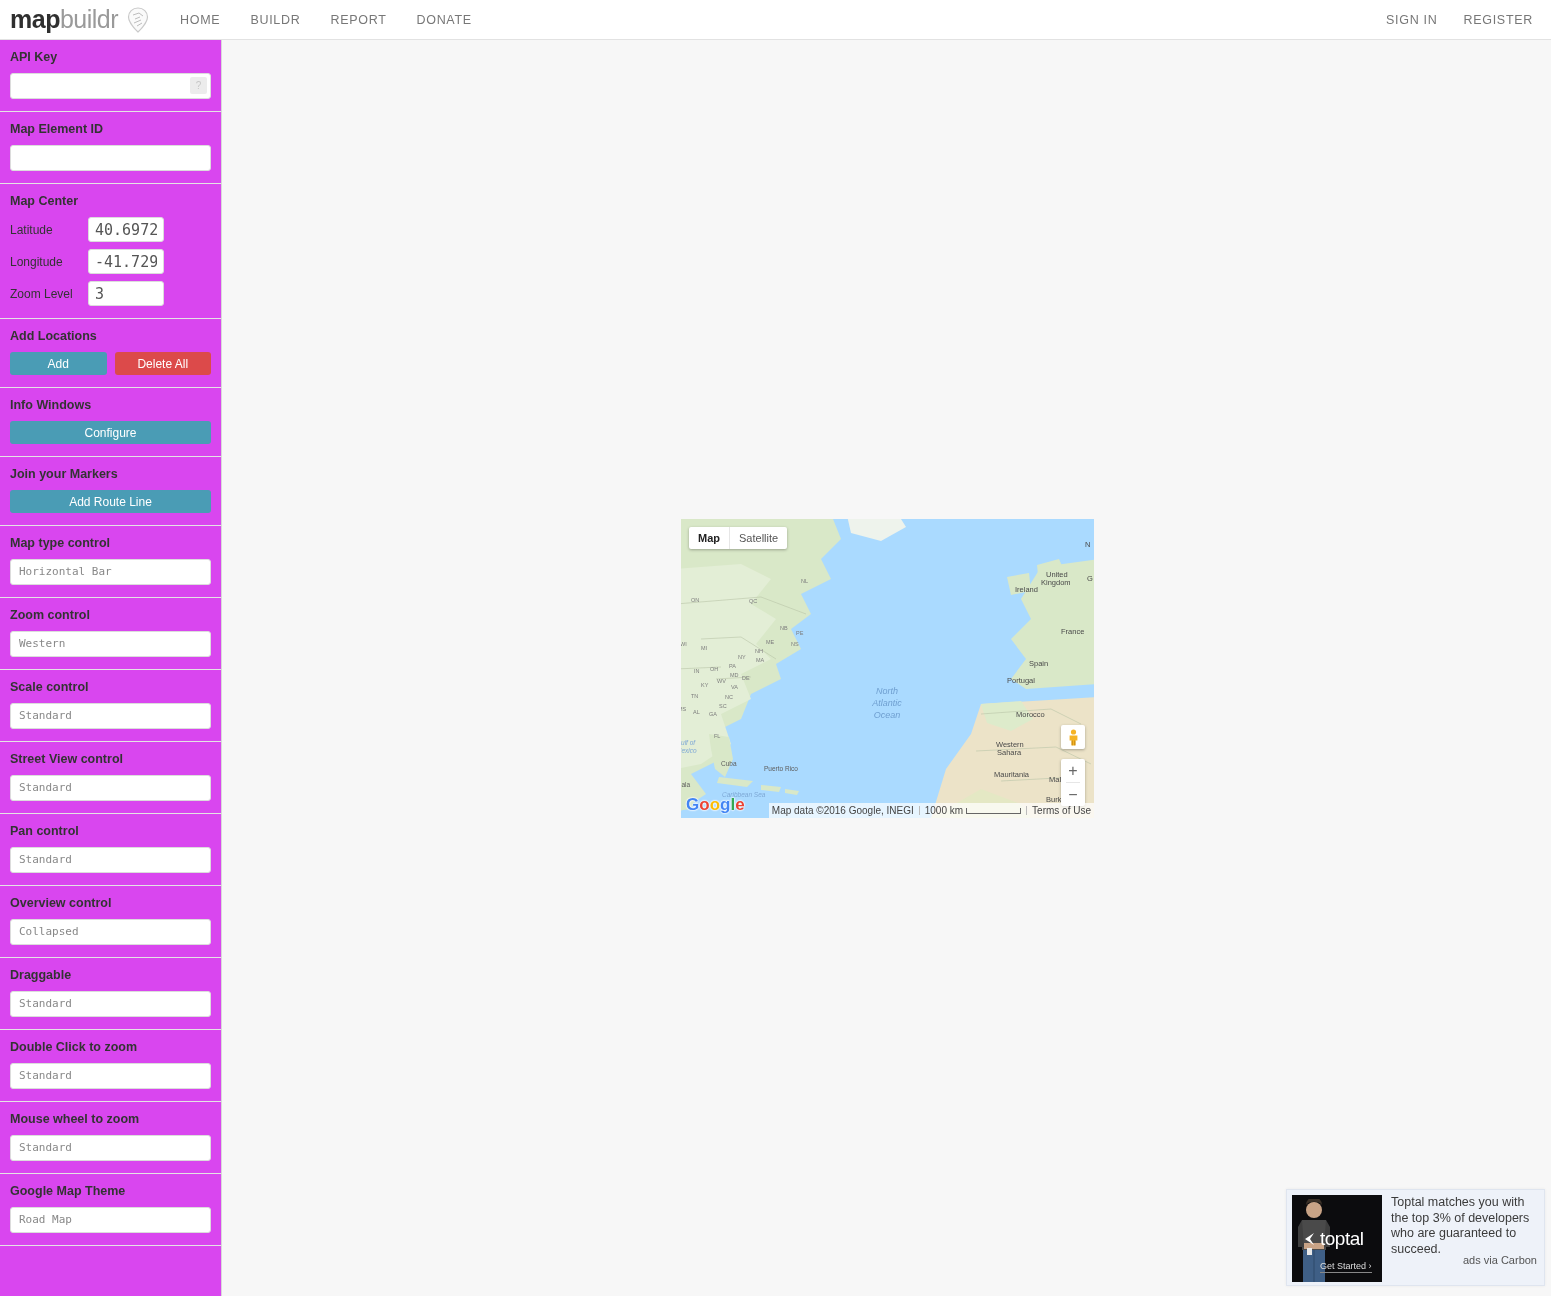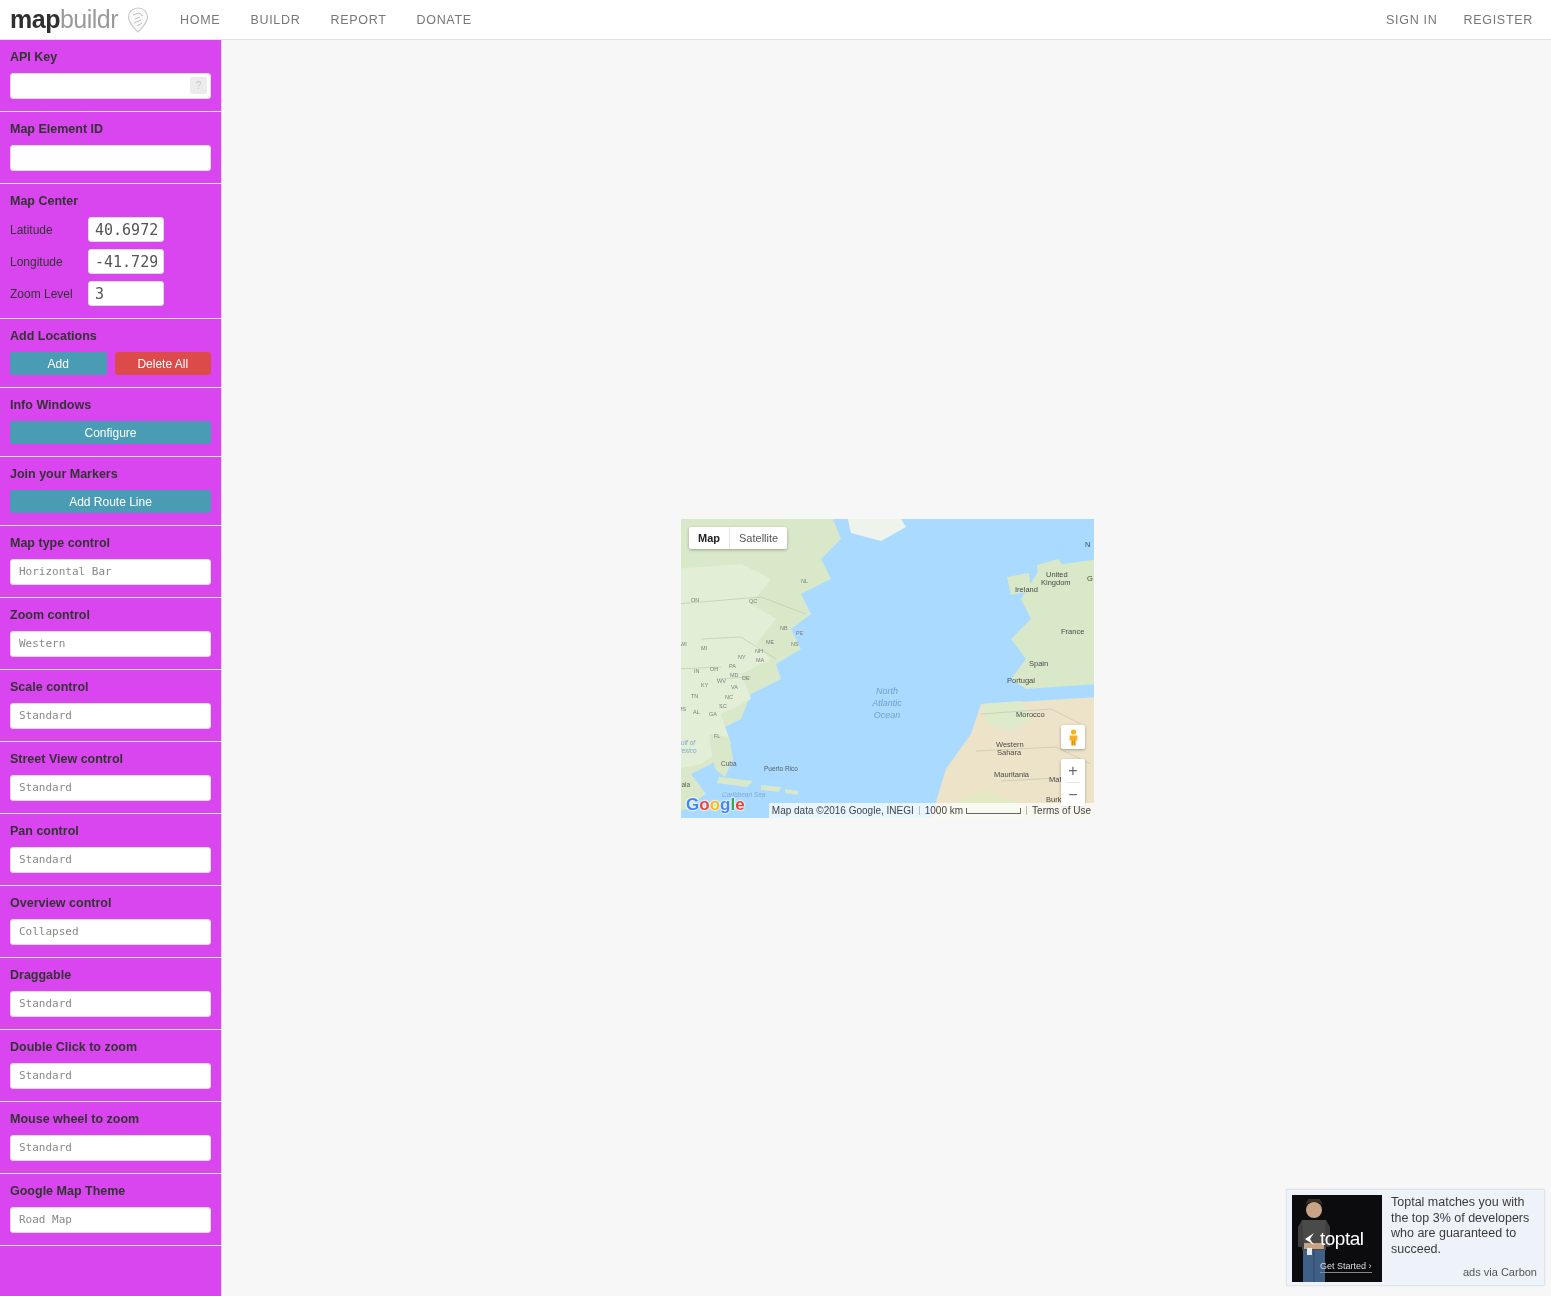--- a/index.html
+++ b/index.html
@@ -162,21 +162,21 @@
   }
   .ad-cta {
     position:absolute; left:28px; bottom:9px; color:#ddd; font-size:9px;
     border-bottom:1px solid #888; padding-bottom:1px; cursor:pointer;
   }
   .ad-text {
     flex:1; padding-left:9px; font-size:12.5px; color:#3b3b3b; line-height:15.5px;
     position:relative;
   }
   .ad-via {
-    position:absolute; right:2px; bottom:0px; font-size:11px; color:#555; cursor:pointer;margin-top:32px;
+    position:absolute; right:2px; bottom:12px; font-size:11px; color:#555; cursor:pointer;margin-top:32px;
   }
 </style>
 </head>
 <body>
 
 <div class="header">
   <div class="logo">
     <span class="logo-map">map</span>
       <span class="logo-buildr">buildr</span>
     <svg class="logo-pin" viewBox="0 0 24 26">

